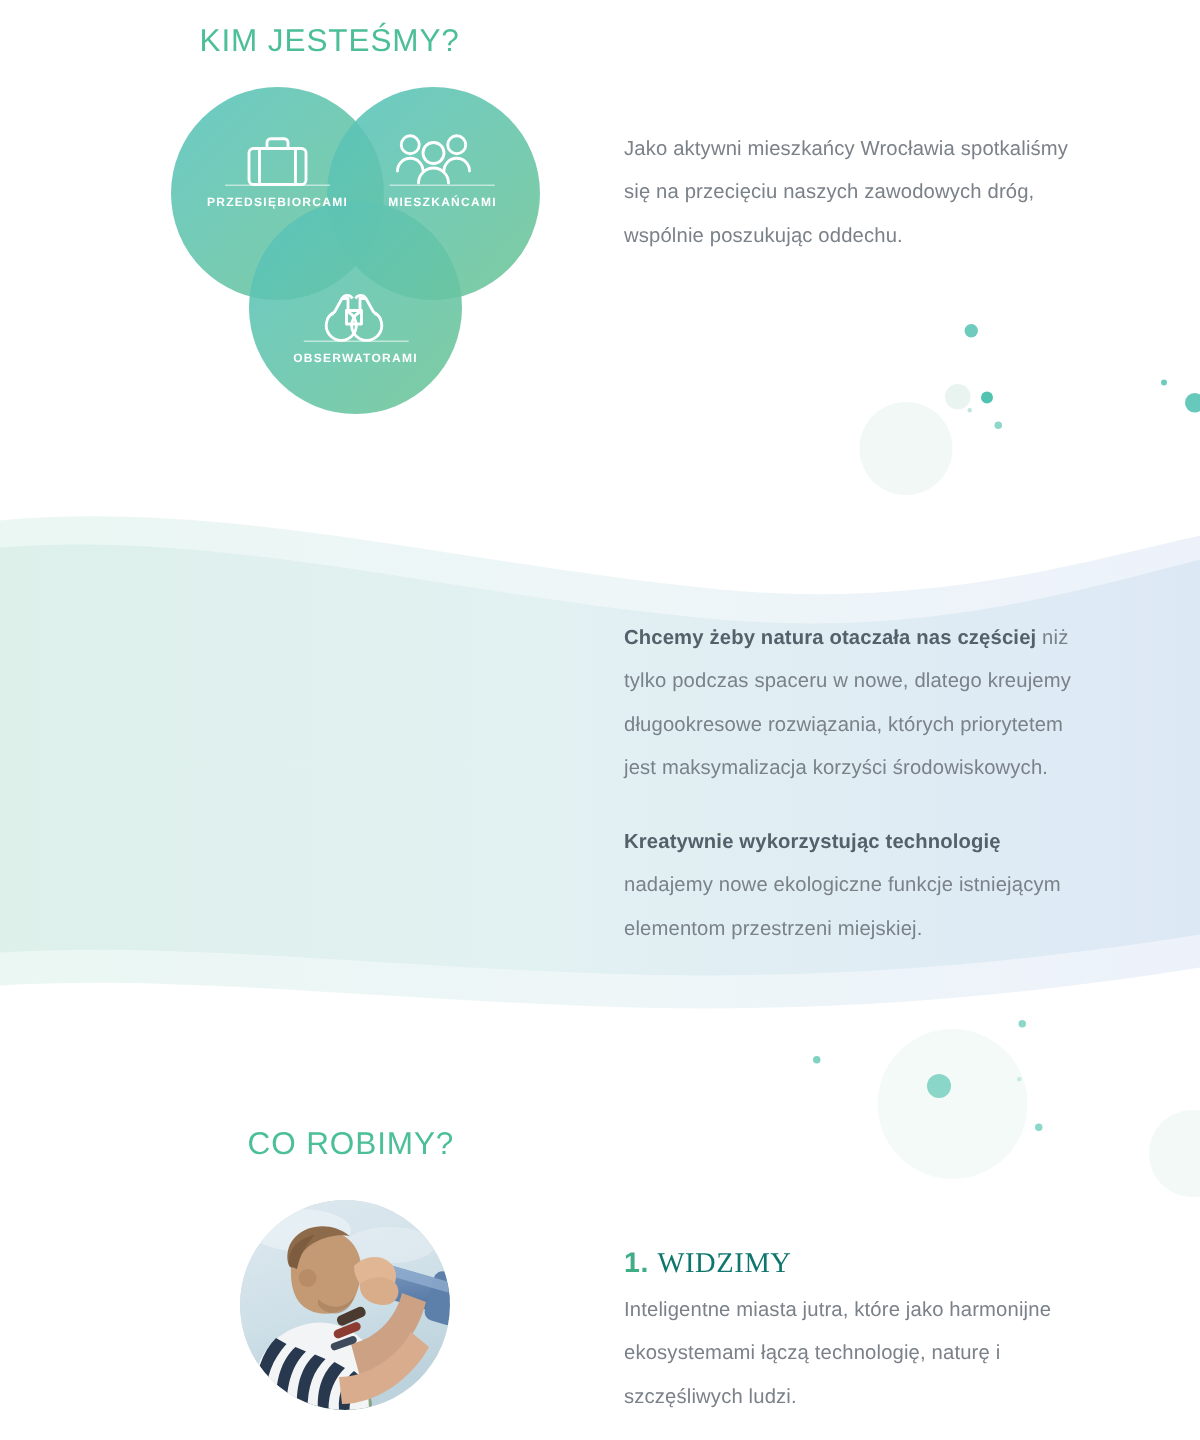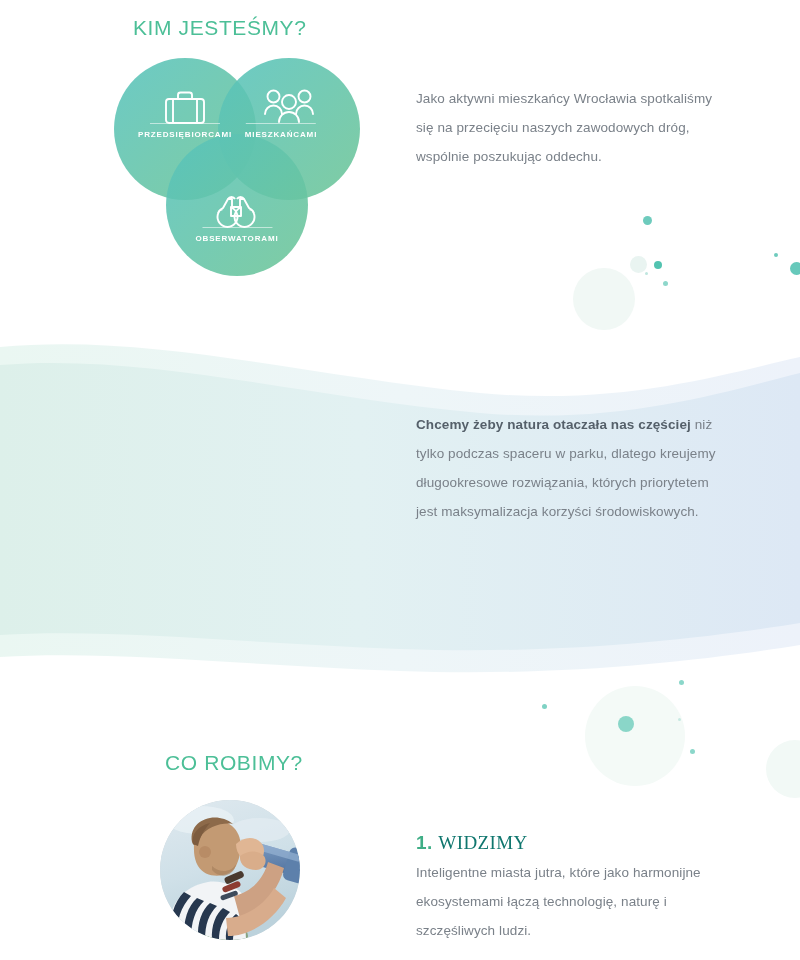--- a/index.html
+++ b/index.html
@@ -169,30 +169,33 @@
       <path d="M27 5 a4 4 0 0 1 7 0"></path>
       <path d="M18 5 L13 14 a10 10 0 1 0 9 0 L22 5 Z"></path>
       <path d="M34 5 L39 14 a10 10 0 1 1 -9 0 L30 5 Z"></path>
       <rect x="21" y="13" width="10" height="9"></rect>
       <path d="M8 19 a5 5 0 0 1 4.5 -3.5" stroke-width="1.5"></path>
       <path d="M39.5 15.5 a5 5 0 0 1 4.5 3.5" stroke-width="1.5"></path>
     </svg>
   </div>
 
   <div class="venn-label" style="left:185px; top:123px;">PRZEDSIĘBIORCAMI</div>
-  <div class="venn-label" style="left:281px; top:123px;">MIESZKAŃCAMI</div>
+  <div class="venn-label" style="left:295px; top:123px;">MIESZKAŃCAMI</div>
   <div class="venn-label" style="left:237px; top:227px;">OBSERWATORAMI</div>
 
   <div class="body-text" style="left:416px; top:84px; width:300px;">Jako aktywni mieszkańcy Wrocławia spotkaliśmy się na przecięciu naszych zawodowych dróg, wspólnie poszukując oddechu.</div>
 
 
   <div class="body-text" style="left:416px; top:410px;">
-    <b>Chcemy żeby natura otaczała nas częściej</b><span> niż tylko podczas spaceru w parku, dlatego kreujemy długookresowe rozwiązania, których priorytetem jest maksymalizacja korzyści środowiskowych.</span>
-  </div>
-
+    <b>Chcemy żeby natura otaczała nas częściej</b><span> niż tylko podczas spaceru w nowe, dlatego kreujemy długookresowe rozwiązania, których priorytetem jest maksymalizacja korzyści środowiskowych.</span>
+  </div>
+
+  <div class="body-text" style="left:416px; top:546px;">
+    <b>Kreatywnie wykorzystując technologię</b><span> nadajemy nowe ekologiczne funkcje istniejącym elementom przestrzeni miejskiej.</span>
+  </div>
 
   <div class="section-heading" style="left:165px; top:751px;">CO ROBIMY?</div>
 
   <div class="photo-circle">
     <svg width="140" height="140" viewBox="0 0 140 140" xmlns="http://www.w3.org/2000/svg">
       <defs>
         <linearGradient id="sky" x1="0" y1="0" x2="0.3" y2="1">
           <stop offset="0" stop-color="#dfe9ef"></stop>
           <stop offset="0.55" stop-color="#cfe0e8"></stop>
           <stop offset="1" stop-color="#bcd2dc"></stop>

